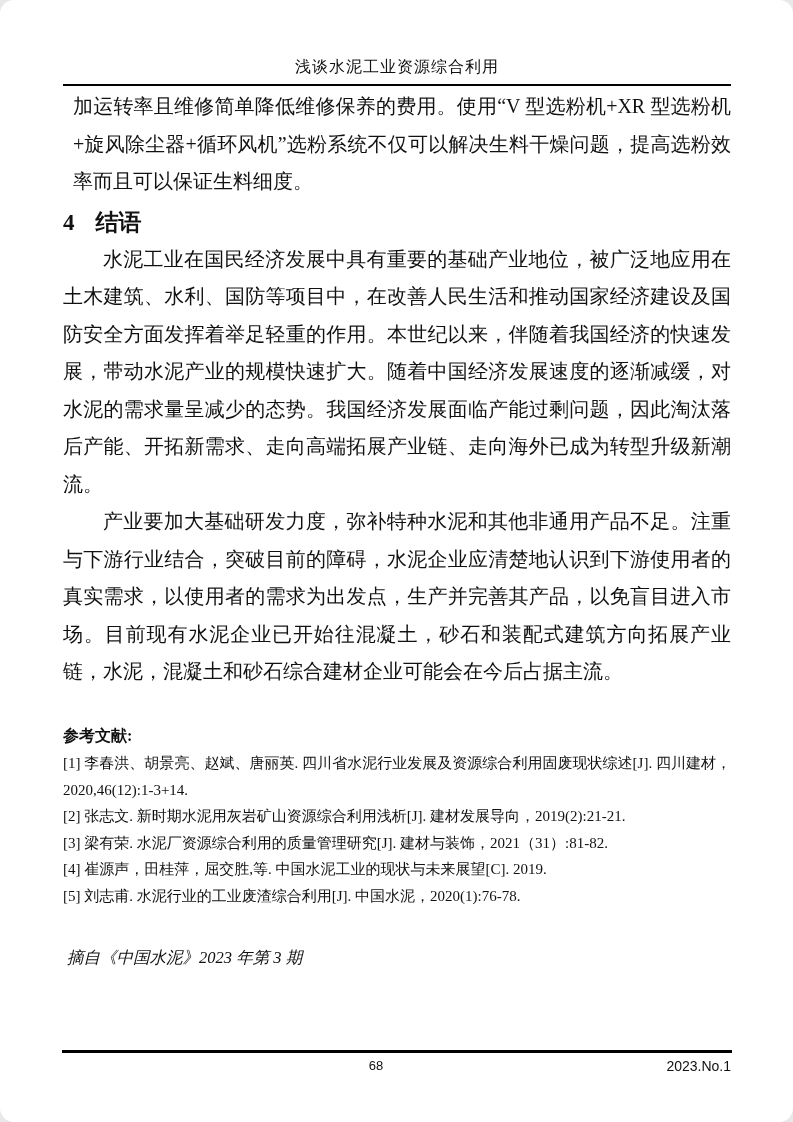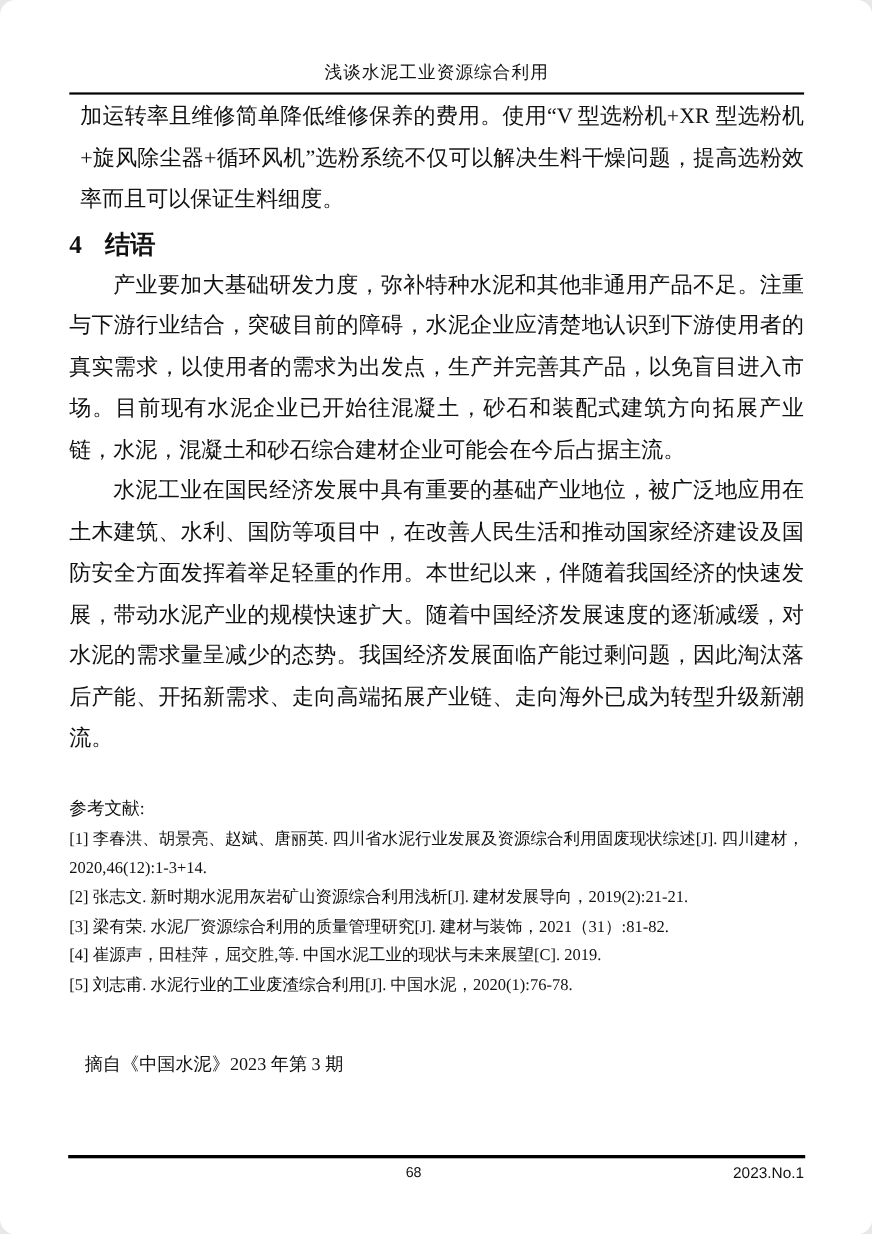--- a/index.html
+++ b/index.html
@@ -61,37 +61,38 @@
     margin-right: 21px;
   }
   .refs {
     position: absolute;
     left: 63px;
     top: 722px;
     width: 668px;
   }
   .refs-heading {
     font-size: 16px;
-    font-weight: normal;
+    font-weight: bold;
     line-height: 28px;
   }
   .ref-item {
     margin: 0;
     font-size: 15px;
     line-height: 26.5px;
     text-align: justify;
     text-justify: inter-ideograph;
   }
   .source-note {
     position: absolute;
     left: 63px;
     top: 942px;
     width: 668px;
-    margin: 14px;
+    margin: 4px;
     font-size: 16.5px;
+    font-style: italic;
     line-height: 24px;
   }
   .footer-rule {
     position: absolute;
     left: 62px;
     top: 1050px;
     width: 670px;
     height: 3px;
     background: #000;
   }
@@ -124,23 +125,23 @@
     <div class="running-title">浅谈水泥工业资源综合利用</div>
 
     <div class="header-rule"></div>
 
     <p class="body-text first">加运转率且维修简单降低维修保养的费用。使用“V 型选粉机+XR 型选粉机+旋风除尘器+循环风机”选粉系统不仅可以解决生料干燥问题，提高选粉效率而且可以保证生料细度。</p>
 
     <div class="section-heading">
       <span class="sec-num">4</span><span>结语</span>
     </div>
 
+    <p class="body-text indent">水泥工业在国民经济发展中具有重要的基础产业地位，被广泛地应用在土木建筑、水利、国防等项目中，在改善人民生活和推动国家经济建设及国防安全方面发挥着举足轻重的作用。本世纪以来，伴随着我国经济的快速发展，带动水泥产业的规模快速扩大。随着中国经济发展速度的逐渐减缓，对水泥的需求量呈减少的态势。我国经济发展面临产能过剩问题，因此淘汰落后产能、开拓新需求、走向高端拓展产业链、走向海外已成为转型升级新潮流。</p>
+
     <p class="body-text indent">产业要加大基础研发力度，弥补特种水泥和其他非通用产品不足。注重与下游行业结合，突破目前的障碍，水泥企业应清楚地认识到下游使用者的真实需求，以使用者的需求为出发点，生产并完善其产品，以免盲目进入市场。目前现有水泥企业已开始往混凝土，砂石和装配式建筑方向拓展产业链，水泥，混凝土和砂石综合建材企业可能会在今后占据主流。</p>
-
-    <p class="body-text indent">水泥工业在国民经济发展中具有重要的基础产业地位，被广泛地应用在土木建筑、水利、国防等项目中，在改善人民生活和推动国家经济建设及国防安全方面发挥着举足轻重的作用。本世纪以来，伴随着我国经济的快速发展，带动水泥产业的规模快速扩大。随着中国经济发展速度的逐渐减缓，对水泥的需求量呈减少的态势。我国经济发展面临产能过剩问题，因此淘汰落后产能、开拓新需求、走向高端拓展产业链、走向海外已成为转型升级新潮流。</p>
 
   </div>
 
   <div class="refs">
     <div class="refs-heading">参考文献:</div>
     <p class="ref-item">[1] 李春洪、胡景亮、赵斌、唐丽英. 四川省水泥行业发展及资源综合利用固废现状综述[J]. 四川建材，2020,46(12):1-3+14.</p>
     <p class="ref-item">[2] 张志文. 新时期水泥用灰岩矿山资源综合利用浅析[J]. 建材发展导向，2019(2):21-21.</p>
     <p class="ref-item">[3] 梁有荣. 水泥厂资源综合利用的质量管理研究[J]. 建材与装饰，2021（31）:81-82.</p>
     <p class="ref-item">[4] 崔源声，田桂萍，屈交胜,等. 中国水泥工业的现状与未来展望[C]. 2019.</p>
     <p class="ref-item">[5] 刘志甫. 水泥行业的工业废渣综合利用[J]. 中国水泥，2020(1):76-78.</p>

